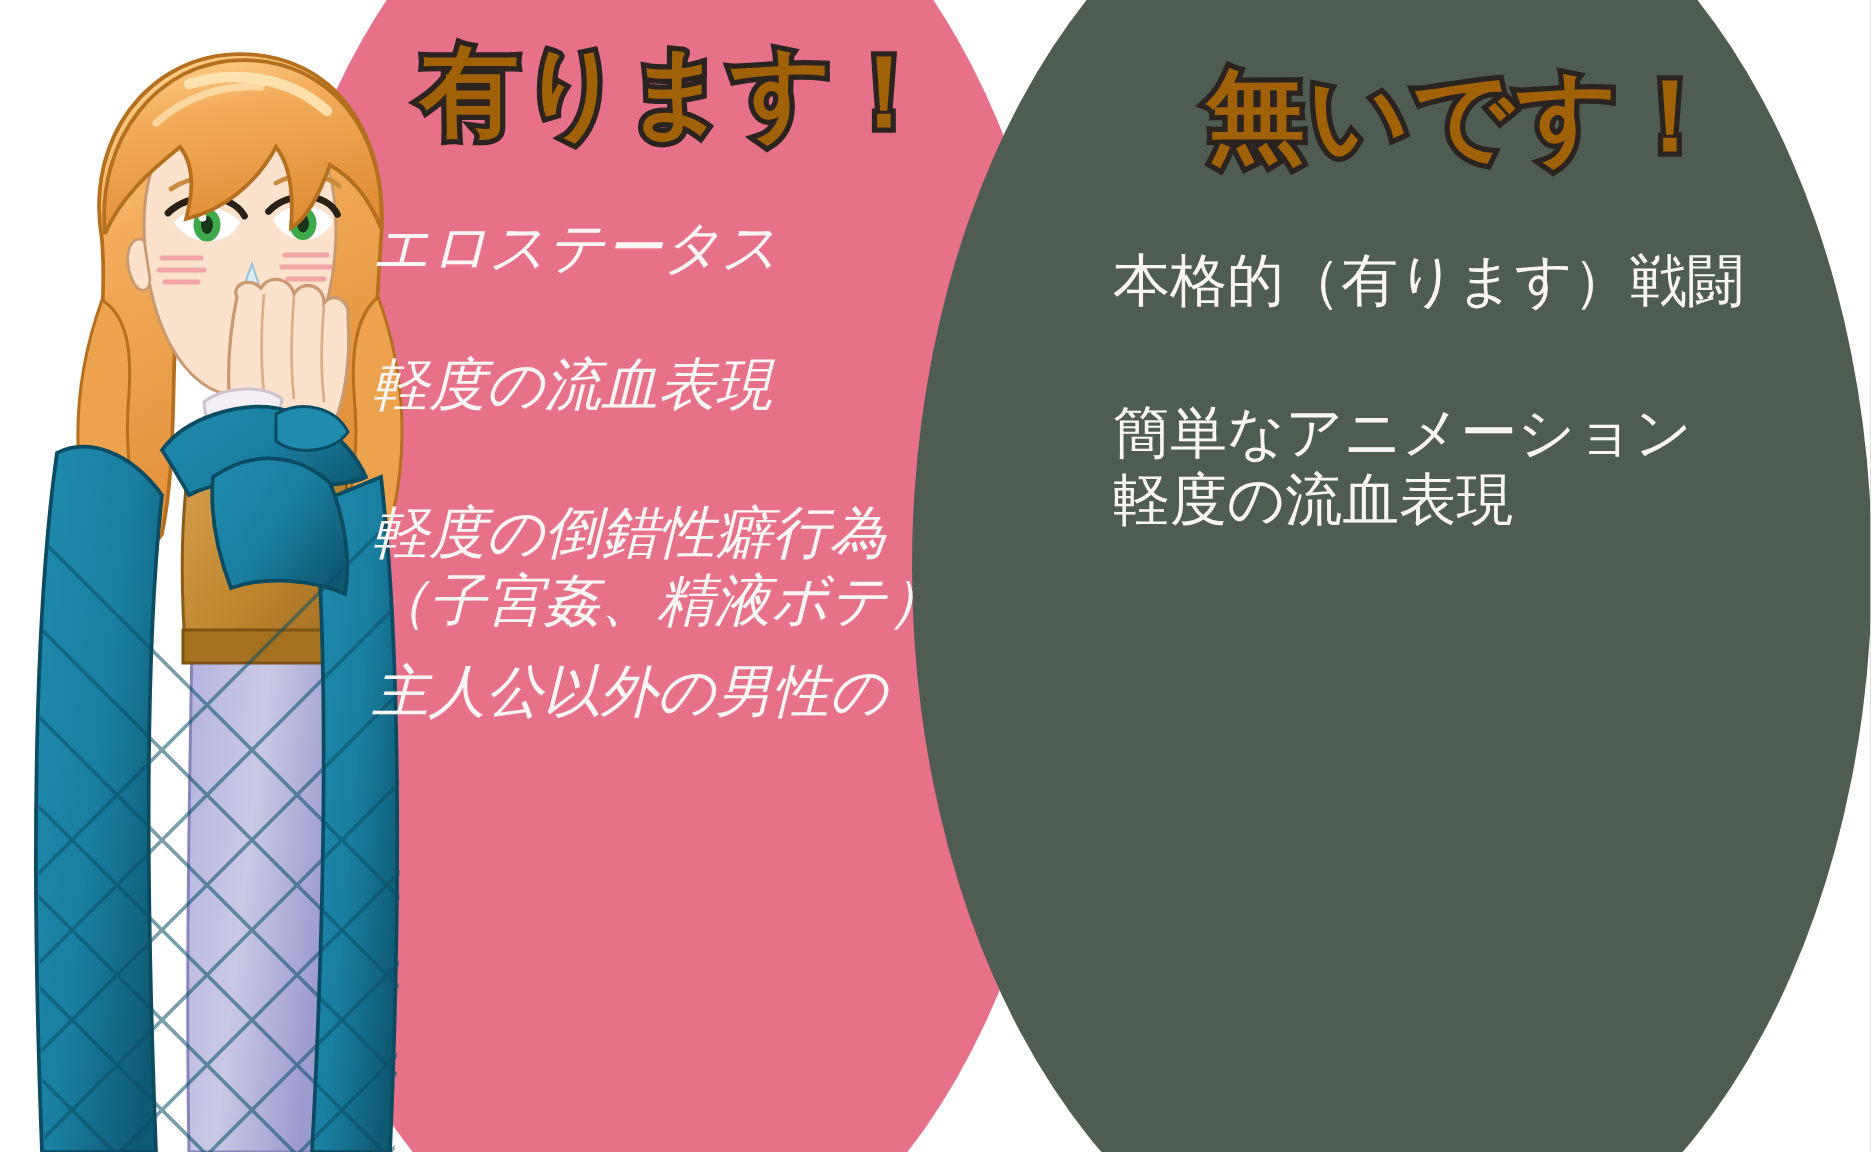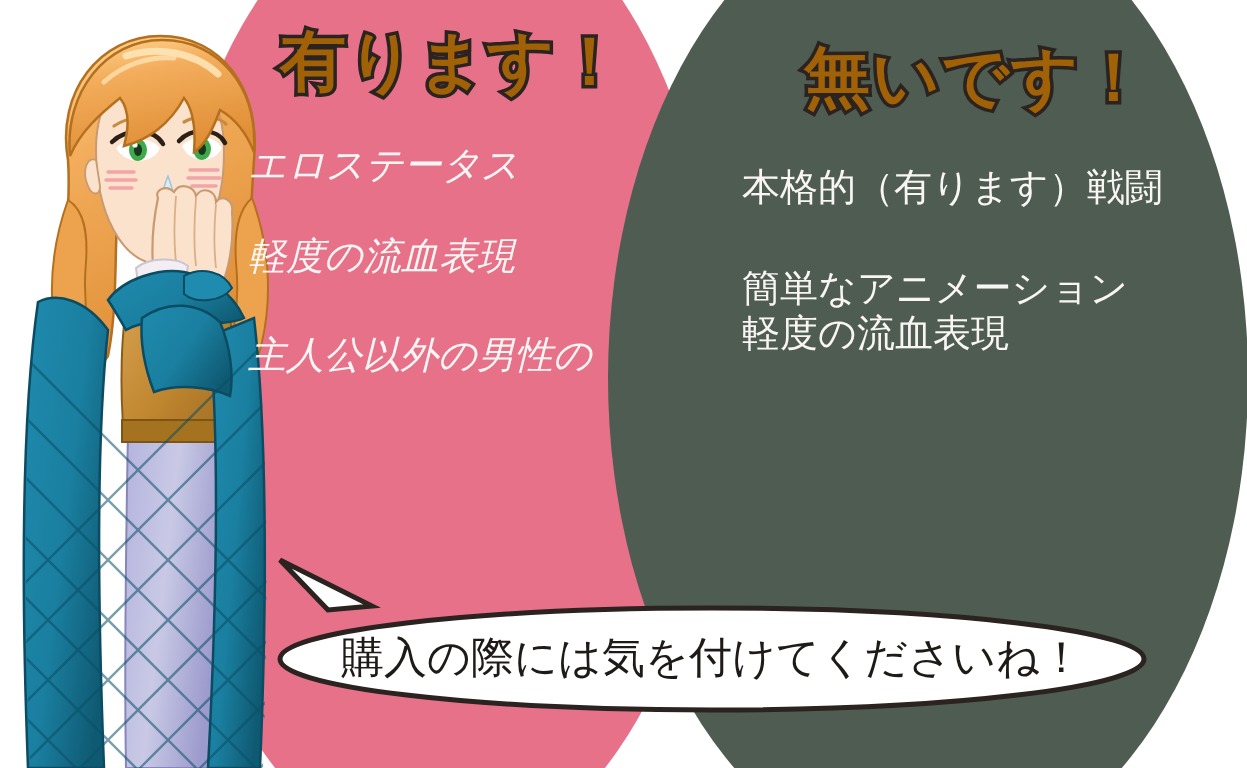--- a/index.html
+++ b/index.html
@@ -268,41 +268,36 @@
   <div class="column" id="col-left">
     <p class="heading">有ります！</p>
 
     <p class="item">
       <span class="sub">エロステータス</span>
     </p>
     <p class="item">
       <span class="sub">軽度の流血表現</span>
     </p>
     <p class="item">
+      <span class="sub">軽度の倒錯性癖行為</span>
+      <span class="sub">（子宮姦、精液ボテ）</span>
     </p>
     <p class="item">
       <span class="sub">主人公以外の男性の</span>
     </p>
   </div>
 
   <div class="column" id="col-right">
     <p class="heading">無いです！</p>
 
     <p class="item">
       <span class="sub">本格的（有ります）戦闘</span>
     </p>
     <p class="item">
       <span class="sub">簡単なアニメーション</span>
     </p>
     <p class="item">
       <span class="sub">軽度の流血表現</span>
     </p>
   </div>
 
-  <div id="speech-bubble">
-    <svg viewBox="0 0 872 110" preserveAspectRatio="none" xmlns="http://www.w3.org/2000/svg">
-      <path d="M 52 6 L 4 -44 L 96 2 Z" fill="#ffffff" stroke="#2b2320" stroke-width="5" vector-effect="non-scaling-stroke"></path>
-      <ellipse cx="436" cy="55" rx="432" ry="51" fill="#ffffff" stroke="#2b2320" stroke-width="5" vector-effect="non-scaling-stroke"></ellipse>
-    </svg>
-    <div id="bubble-text">購入の際には気を付けてくださいね！</div>
-  </div>
 
 </div>
 
 </body></html>

